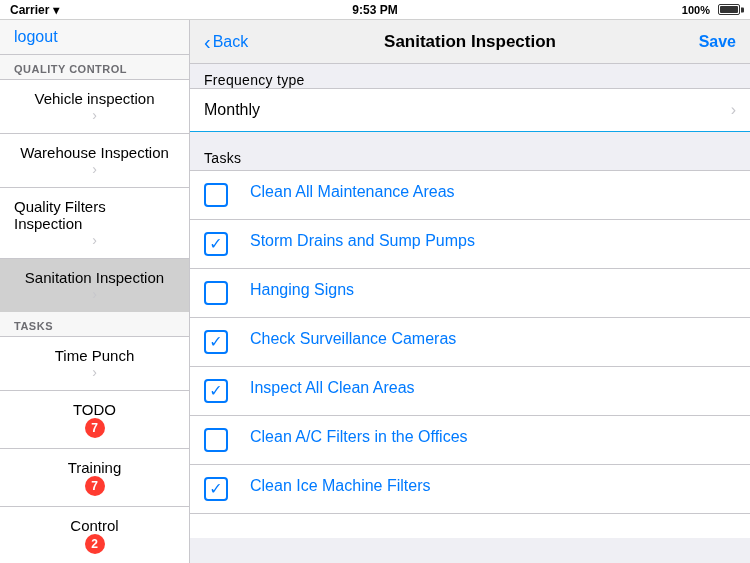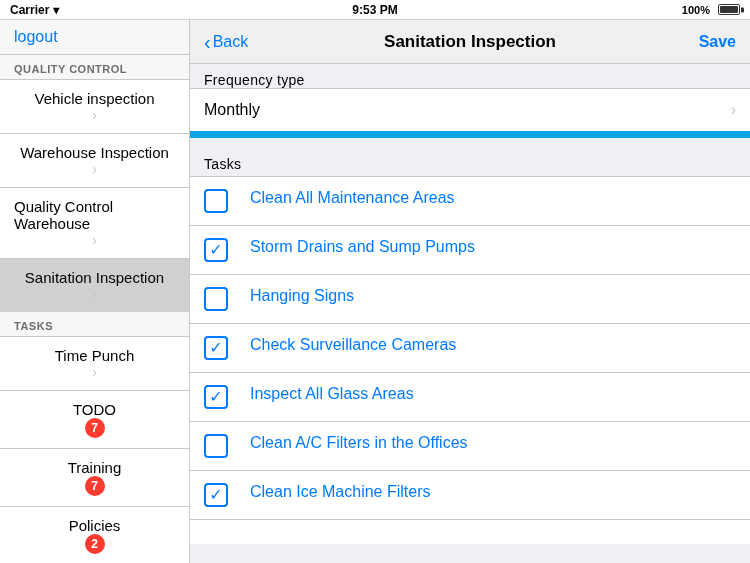--- a/index.html
+++ b/index.html
@@ -153,21 +153,21 @@
       font-weight: 600;
       color: #6d6d72;
       text-transform: uppercase;
       letter-spacing: 0.3px;
     }
 
     
     .card-row {
       background: #fff;
       border-top: 1px solid #c8c7cc;
-      border-bottom: 7px solid #0ea5e9;
+      border-bottom: 1px solid #0ea5e9;
       display: flex;
       align-items: center;
       justify-content: space-between;
       padding: 12px 14px;
       margin-bottom: 0;
     }
 
     .card-row-text {
       font-size: 16px;
       color: #000;
@@ -255,21 +255,21 @@
     <div class="sidebar-section-header">Quality Control</div>
     <div class="sidebar-item">
       <span class="sidebar-item-label">Vehicle inspection</span>
       <span class="sidebar-chevron">›</span>
     </div>
     <div class="sidebar-item">
       <span class="sidebar-item-label">Warehouse Inspection</span>
       <span class="sidebar-chevron">›</span>
     </div>
     <div class="sidebar-item">
-      <span class="sidebar-item-label">Quality Control Warehouse</span>
+      <span class="sidebar-item-label">Quality Filters Inspection</span>
       <span class="sidebar-chevron">›</span>
     </div>
     <div class="sidebar-item active">
       <span class="sidebar-item-label">Sanitation Inspection</span>
       <span class="sidebar-chevron">›</span>
     </div>
 
     <div class="sidebar-section-header">Tasks</div>
     <div class="sidebar-item">
       <span class="sidebar-item-label">Time Punch</span>
@@ -277,21 +277,21 @@
     </div>
     <div class="sidebar-item">
       <span class="sidebar-item-label">TODO</span>
       <span class="sidebar-badge">7</span>
     </div>
     <div class="sidebar-item">
       <span class="sidebar-item-label">Training</span>
       <span class="sidebar-badge">7</span>
     </div>
     <div class="sidebar-item">
-      <span class="sidebar-item-label">Policies</span>
+      <span class="sidebar-item-label">Control</span>
       <span class="sidebar-badge">2</span>
     </div>
 
     <div class="sidebar-item">
       <span class="sidebar-item-label">Change SQL Server</span>
       <span class="sidebar-chevron">›</span>
     </div>
   </div>
 
   <div class="main-content">
@@ -345,21 +345,21 @@
           <div class="task-checkbox checked">
             <span class="checkmark">✓</span>
           </div>
           <span class="task-label">Check Surveillance Cameras</span>
         </div>
 
         <div class="task-row">
           <div class="task-checkbox checked">
             <span class="checkmark">✓</span>
           </div>
-          <span class="task-label">Inspect All Glass Areas</span>
+          <span class="task-label">Inspect All Clean Areas</span>
         </div>
 
         <div class="task-row">
           <div class="task-checkbox">
           </div>
           <span class="task-label">Clean A/C Filters in the Offices</span>
         </div>
 
 
         <div class="task-row">

